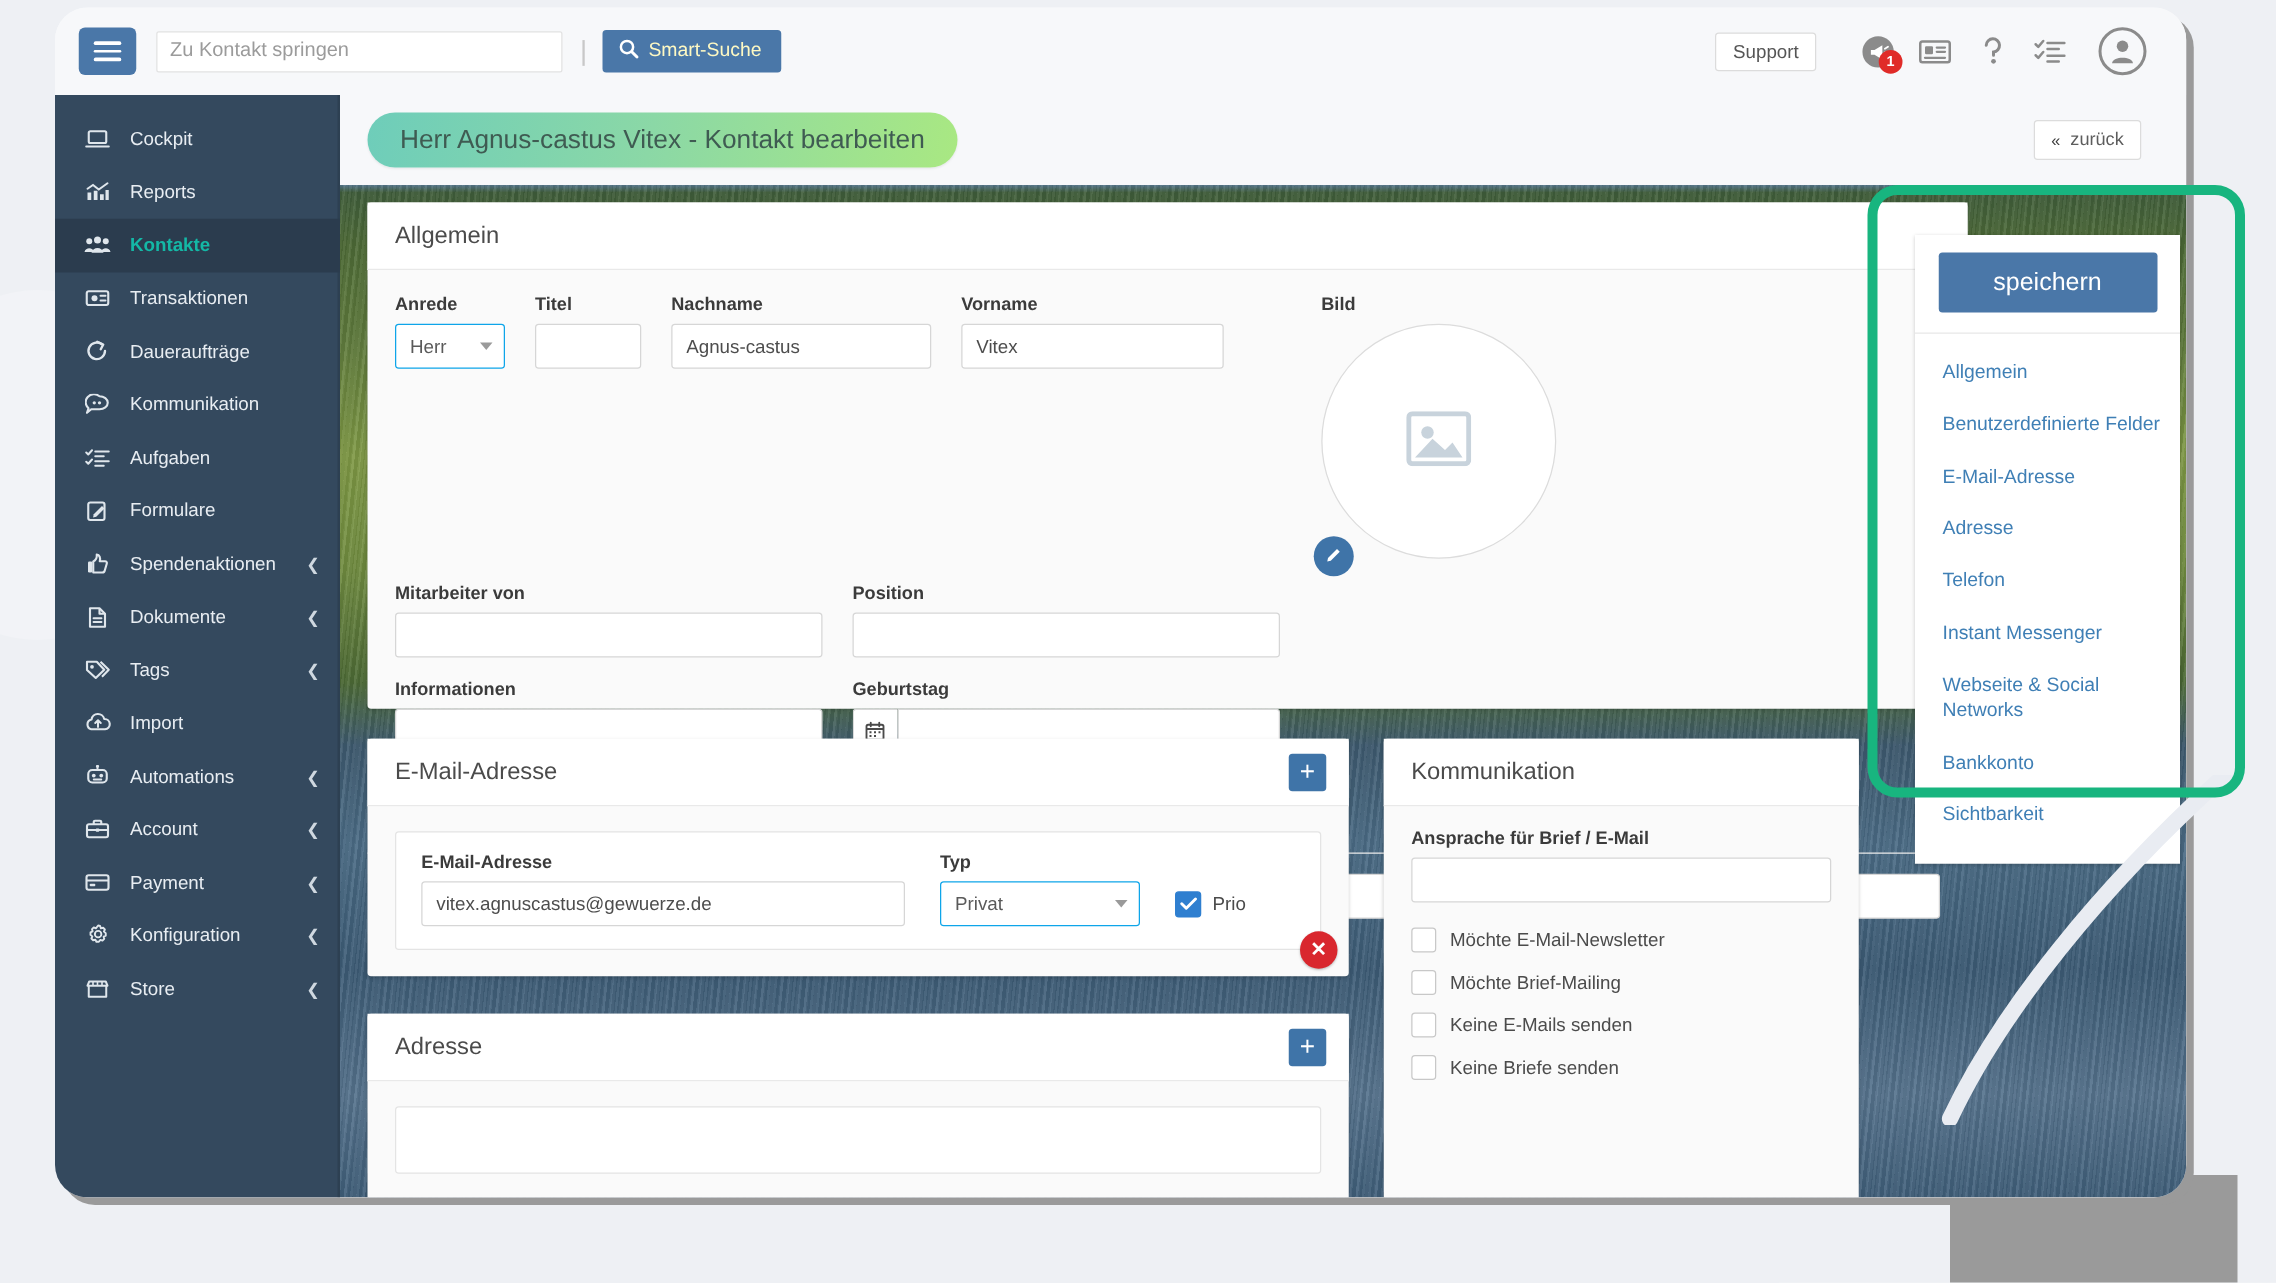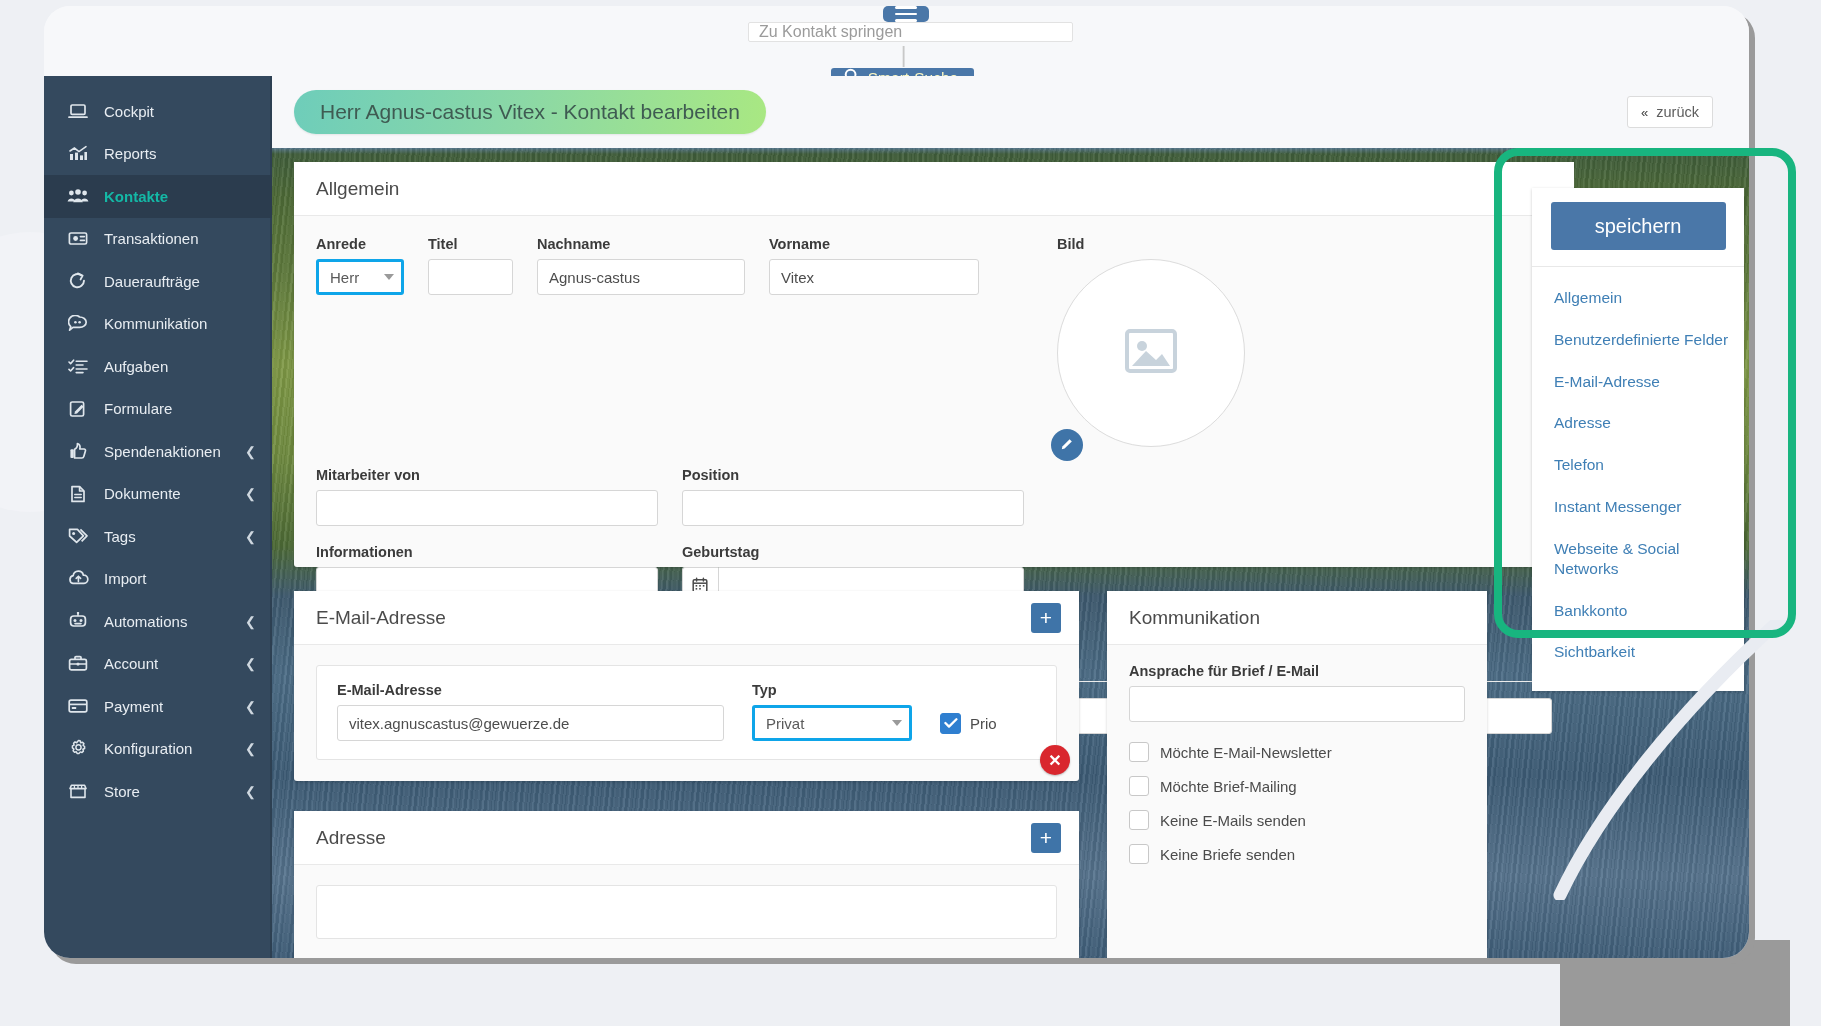--- a/index.html
+++ b/index.html
@@ -30,21 +30,20 @@
     z-index: 2;
   }
 
   
   .topbar {
     position: absolute; left: 0; top: 0;
     width: 1705px; height: 70px;
     background: #f7f8fa;
     display: flex; align-items: center;
     padding: 0 0 0 12px;
-    flex-direction: column;
   }
   .burger {
     width: 46px; height: 38px; border-radius: 5px;
     background: #4a77a8;
     display: flex; flex-direction: column; justify-content: center;
     align-items: center; gap: 4px; cursor: pointer;
     margin-left: 7px;
   }
   .burger span { display:block; width: 22px; height: 2.6px; background: #fff; border-radius: 2px; }
 
@@ -186,21 +185,21 @@
   .inp {
     width: 100%; height: 36px; background: #fff;
     border: 1px solid #d6d6d6; border-radius: 3px;
     font-size: 15px; color: #4d4d4d; padding: 0 11px;
     font-family: "Liberation Sans", sans-serif;
   }
   .inp::placeholder { color: #7d7d7d; }
   .sel-wrap { position: relative; }
   .sel {
     width: 100%; height: 36px; background: #fff;
-    border: 3px solid #0ea5e9; border-radius: 3px;
+    border: 1px solid #0ea5e9; border-radius: 3px;
     font-size: 15px; color: #5a5a5a; padding: 0 26px 0 11px;
     appearance: none; -webkit-appearance: none; cursor: pointer;
     font-family: "Liberation Sans", sans-serif;
   }
   .sel-arrow {
     position: absolute; right: 10px; top: 50%; transform: translateY(-50%);
     width: 0; height: 0; border-left: 5px solid transparent; border-right: 5px solid transparent;
     border-top: 6px solid #9a9a9a; pointer-events: none;
   }
   .ta {

